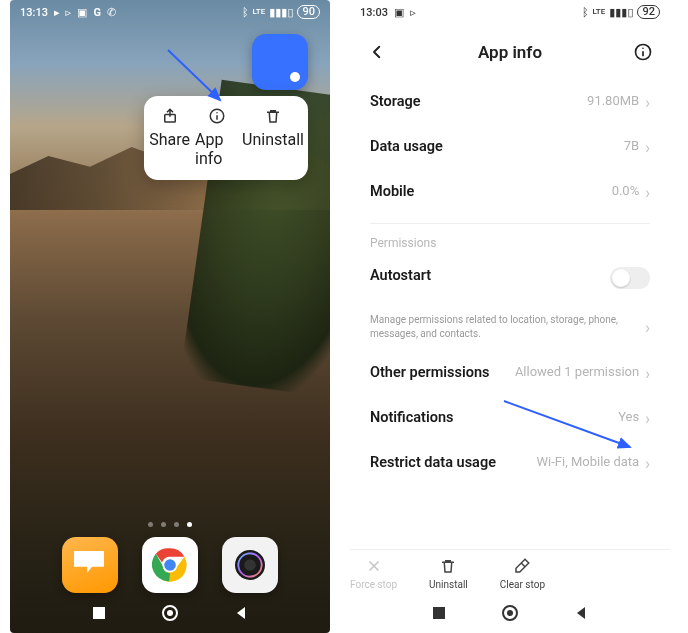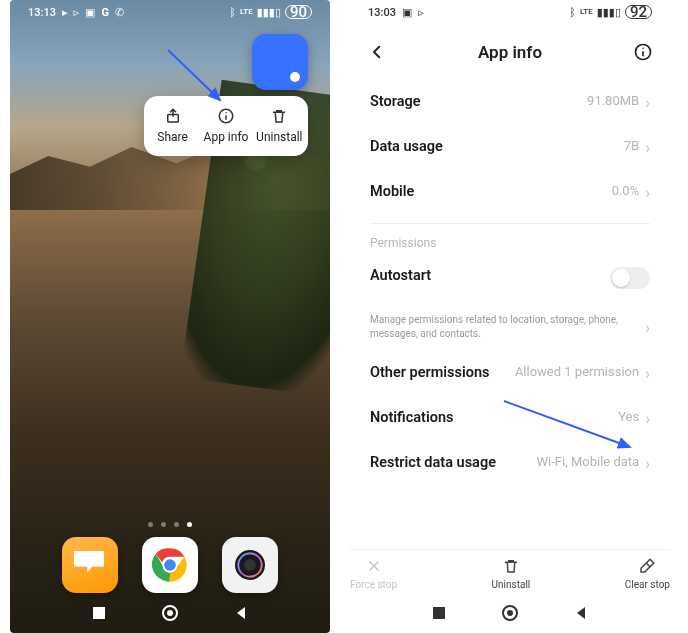--- a/index.html
+++ b/index.html
@@ -2,21 +2,21 @@
 <html><head>
 <meta charset="utf-8">
 <style>
   * { box-sizing: border-box; margin: 0; padding: 0; font-family: -apple-system, BlinkMacSystemFont, "Segoe UI", Roboto, Helvetica, Arial, sans-serif; }
   body { width: 688px; height: 633px; display: flex; background: #fff; overflow: hidden; }
   .phone { position: relative; width: 320px; height: 633px; overflow: hidden; }
   .phone-left { margin-left: 10px; border-radius: 4px; }
   .phone-right { margin-left: 20px; background: #fff; }
 
   
-  .statusbar { position: absolute; top: 0; left: 0; right: 0; height: 24px; display: flex; align-items: center; padding: 0 18px; font-size: 11px; font-weight: 500; z-index: 20; }
+  .statusbar { position: absolute; top: 0; left: 0; right: 0; height: 24px; display: flex; align-items: center; padding: 0 10px; font-size: 11px; font-weight: 500; z-index: 20; }
   .statusbar-left { display: flex; align-items: center; gap: 6px; }
   .statusbar-right { margin-left: auto; display: flex; align-items: center; gap: 4px; }
   .phone-left .statusbar { color: #fff; }
   .phone-right .statusbar { color: #333; }
 
   
   .wallpaper { position: absolute; inset: 0; background:
     linear-gradient(180deg, #6a8aa3 0%, #88a4bc 10%, #b6a68a 20%, #8b6b4a 34%, #5e4a34 50%, #3e2f1f 68%, #2a2417 84%, #1f1b11 100%);
     z-index: 1; }
   .mountain-ridge { position: absolute; left:0; right:0; top:120px; height:90px;
@@ -32,21 +32,21 @@
   
   .app-icon-dragged { position:absolute; top:34px; right:22px; width:56px; height:56px; border-radius:14px;
     background:#3771ff; box-shadow:0 4px 12px rgba(0,0,0,.3); z-index:10; }
   .app-icon-dragged::after{content:""; position:absolute; right:8px; bottom:8px; width:10px; height:10px;
     border-radius:50%; background:#fff;}
 
   
   .popup { position:absolute; top:96px; left:134px; right:22px; background:#fff; border-radius:14px;
     box-shadow:0 6px 18px rgba(0,0,0,.25); display:flex; z-index:11; padding:6px 2px 8px; }
   .popup-item{ flex:1; display:flex; flex-direction:column; align-items:center; gap:4px; padding:4px 2px;
-    font-size:12px; color:#222; cursor:pointer;}
+    font-size:16px; color:#222; cursor:pointer;}
   .popup-icon{ width:20px; height:20px; display:flex; align-items:center; justify-content:center; }
 
   
   .arrow{position:absolute; z-index:15;}
   .arrow svg{overflow:visible;}
 
   
   .pager{position:absolute; bottom:106px; left:0; right:0; display:flex; justify-content:center; gap:8px; z-index:8;}
   .pager-dot{width:5px;height:5px;border-radius:50%;background:rgba(255,255,255,.4);}
   .pager-dot.active{background:#fff;}
@@ -80,25 +80,25 @@
   .sep{height:1px;background:#eee;margin:8px 20px 6px;}
   .section-hdr{font-size:12px;color:#b7b7b7;padding:6px 20px 4px;}
   .row-sub{flex-direction:column;align-items:flex-start;gap:3px;padding-top:11px;padding-bottom:11px;position:relative;}
   .row-sub .row-desc{font-size:10px;color:#9a9a9a;line-height:1.35;padding-right:24px;}
   .row-sub .chev{position:absolute;right:20px;top:50%;transform:translateY(-50%);}
   .toggle{margin-left:auto;width:40px;height:22px;border-radius:11px;background:#eee;position:relative;}
   .toggle::after{content:"";position:absolute;top:2px;left:2px;width:18px;height:18px;border-radius:50%;background:#fff;box-shadow:0 1px 2px rgba(0,0,0,.2);}
 
   
   .actionbar{position:absolute;bottom:36px;left:0;right:0;height:48px;border-top:1px solid #eee;
-    display:flex;align-items:center;justify-content:space-between;gap:32px;background:#fff;}
+    display:flex;align-items:center;justify-content:flex-start;gap:32px;background:#fff;}
   .action{display:flex;flex-direction:column;align-items:center;gap:2px;font-size:10px;color:#444;cursor:pointer;}
   .action.disabled{color:#c4c4c4;cursor:default;}
 
-  .batt-pill{border:1px solid currentColor;border-radius:7px;padding:0 4px;font-size:15px;line-height:12px;}
+  .batt-pill{border:1px solid currentColor;border-radius:7px;padding:0 4px;font-size:11px;line-height:12px;}
 
 </style>
 </head>
 <body>
 
 <div class="phone phone-left">
   <div class="wallpaper"></div>
   <div class="mountain-ridge"></div>
   <div class="mountain-sun"></div>
   <div class="foliage"></div>

